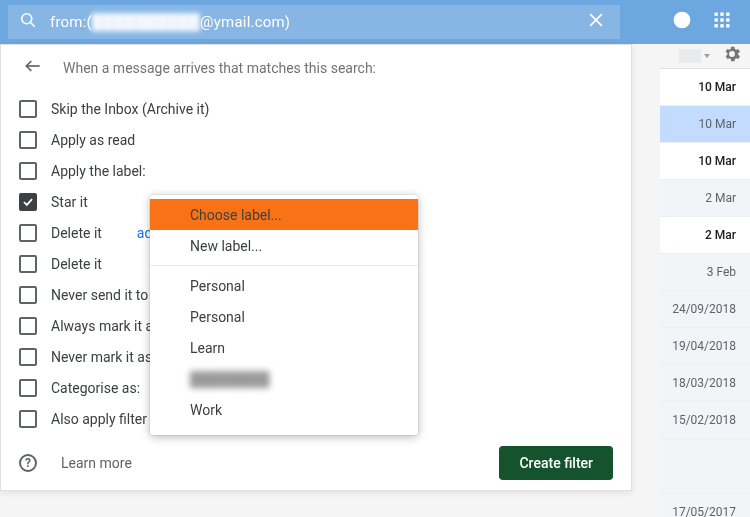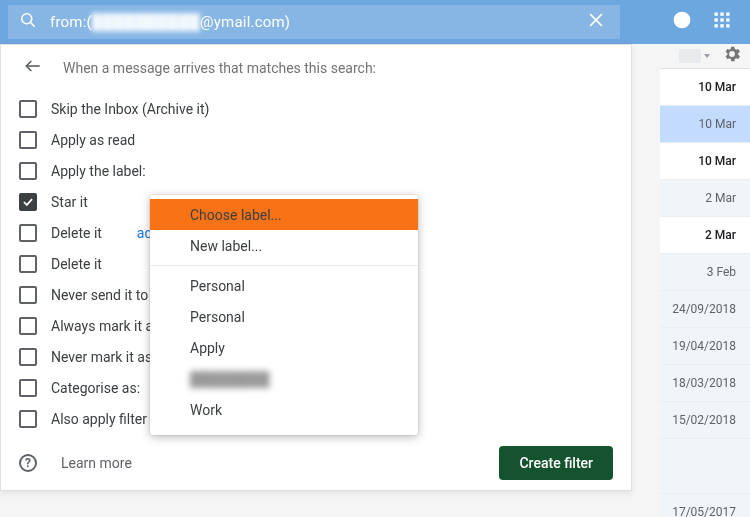--- a/index.html
+++ b/index.html
@@ -300,21 +300,21 @@
       <span>New label...</span>
     </div>
   <div class="menu-sep"></div>
   <div class="menu-item">
       <span>Personal</span>
     </div>
   <div class="menu-item">
       <span>Personal</span>
     </div>
   <div class="menu-item">
-      <span>Apply</span>
+      <span>Learn</span>
     </div>
   <div class="menu-item blur">
       <span>████████</span>
     </div>
   <div class="menu-item">
       <span>Work</span>
     </div>
 </div>
 
 </body></html>

